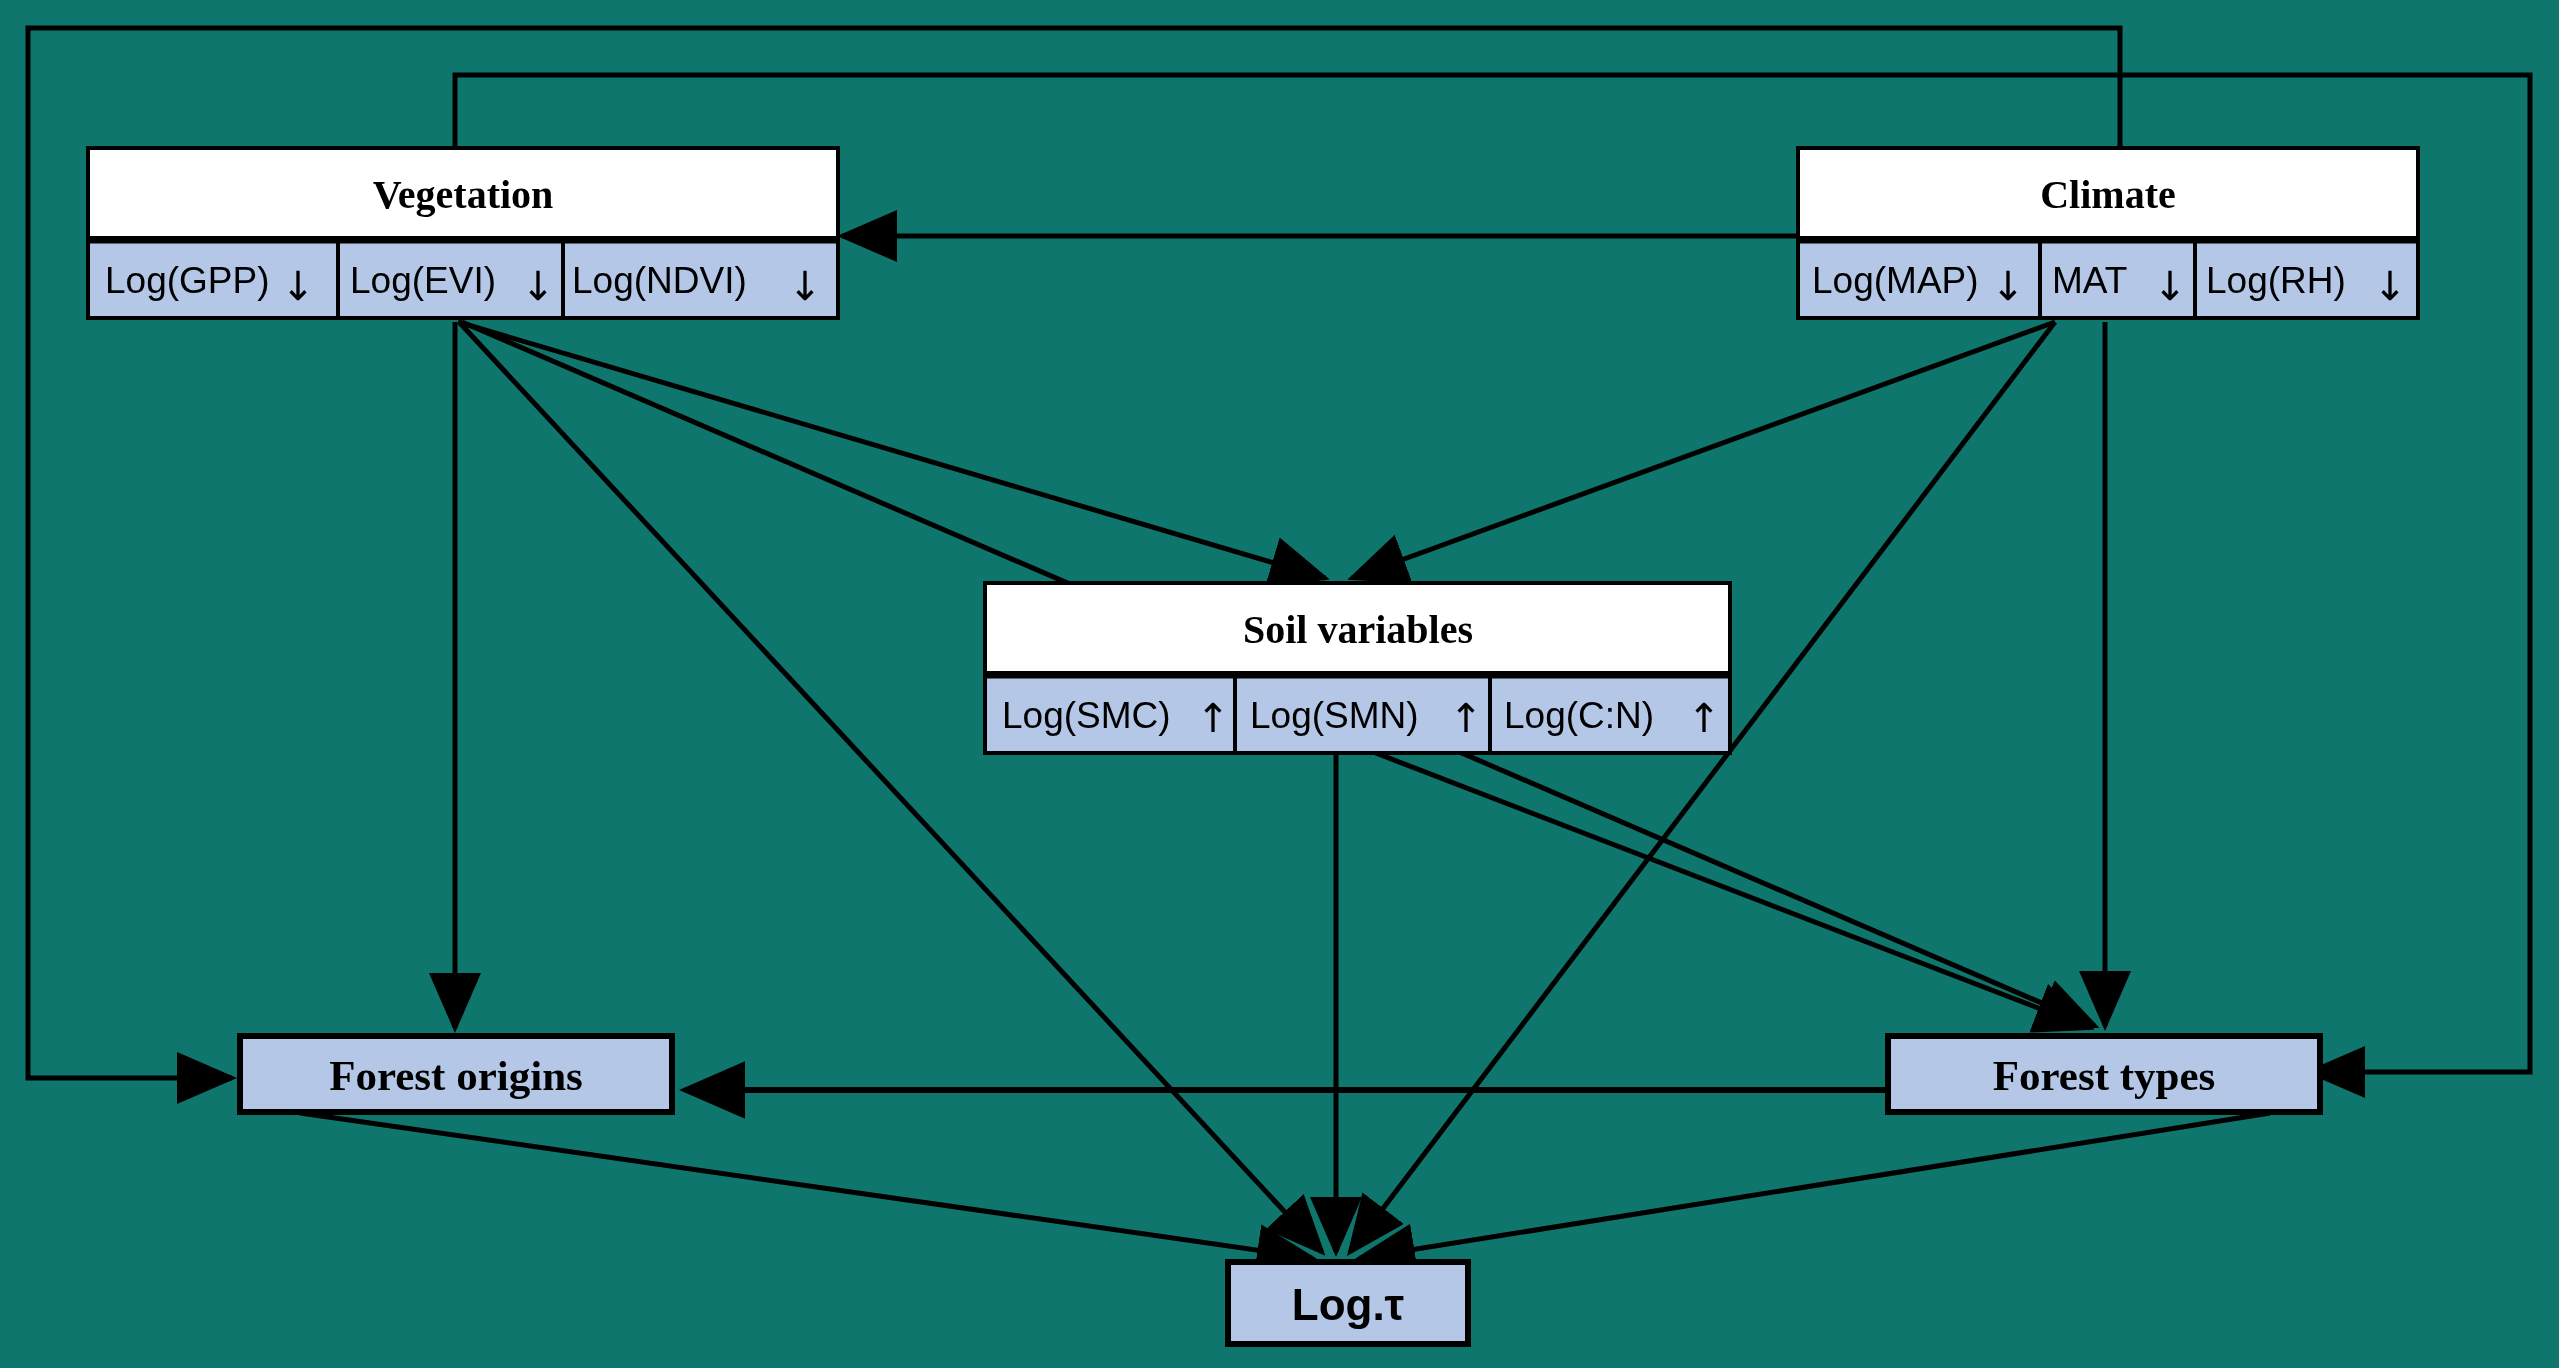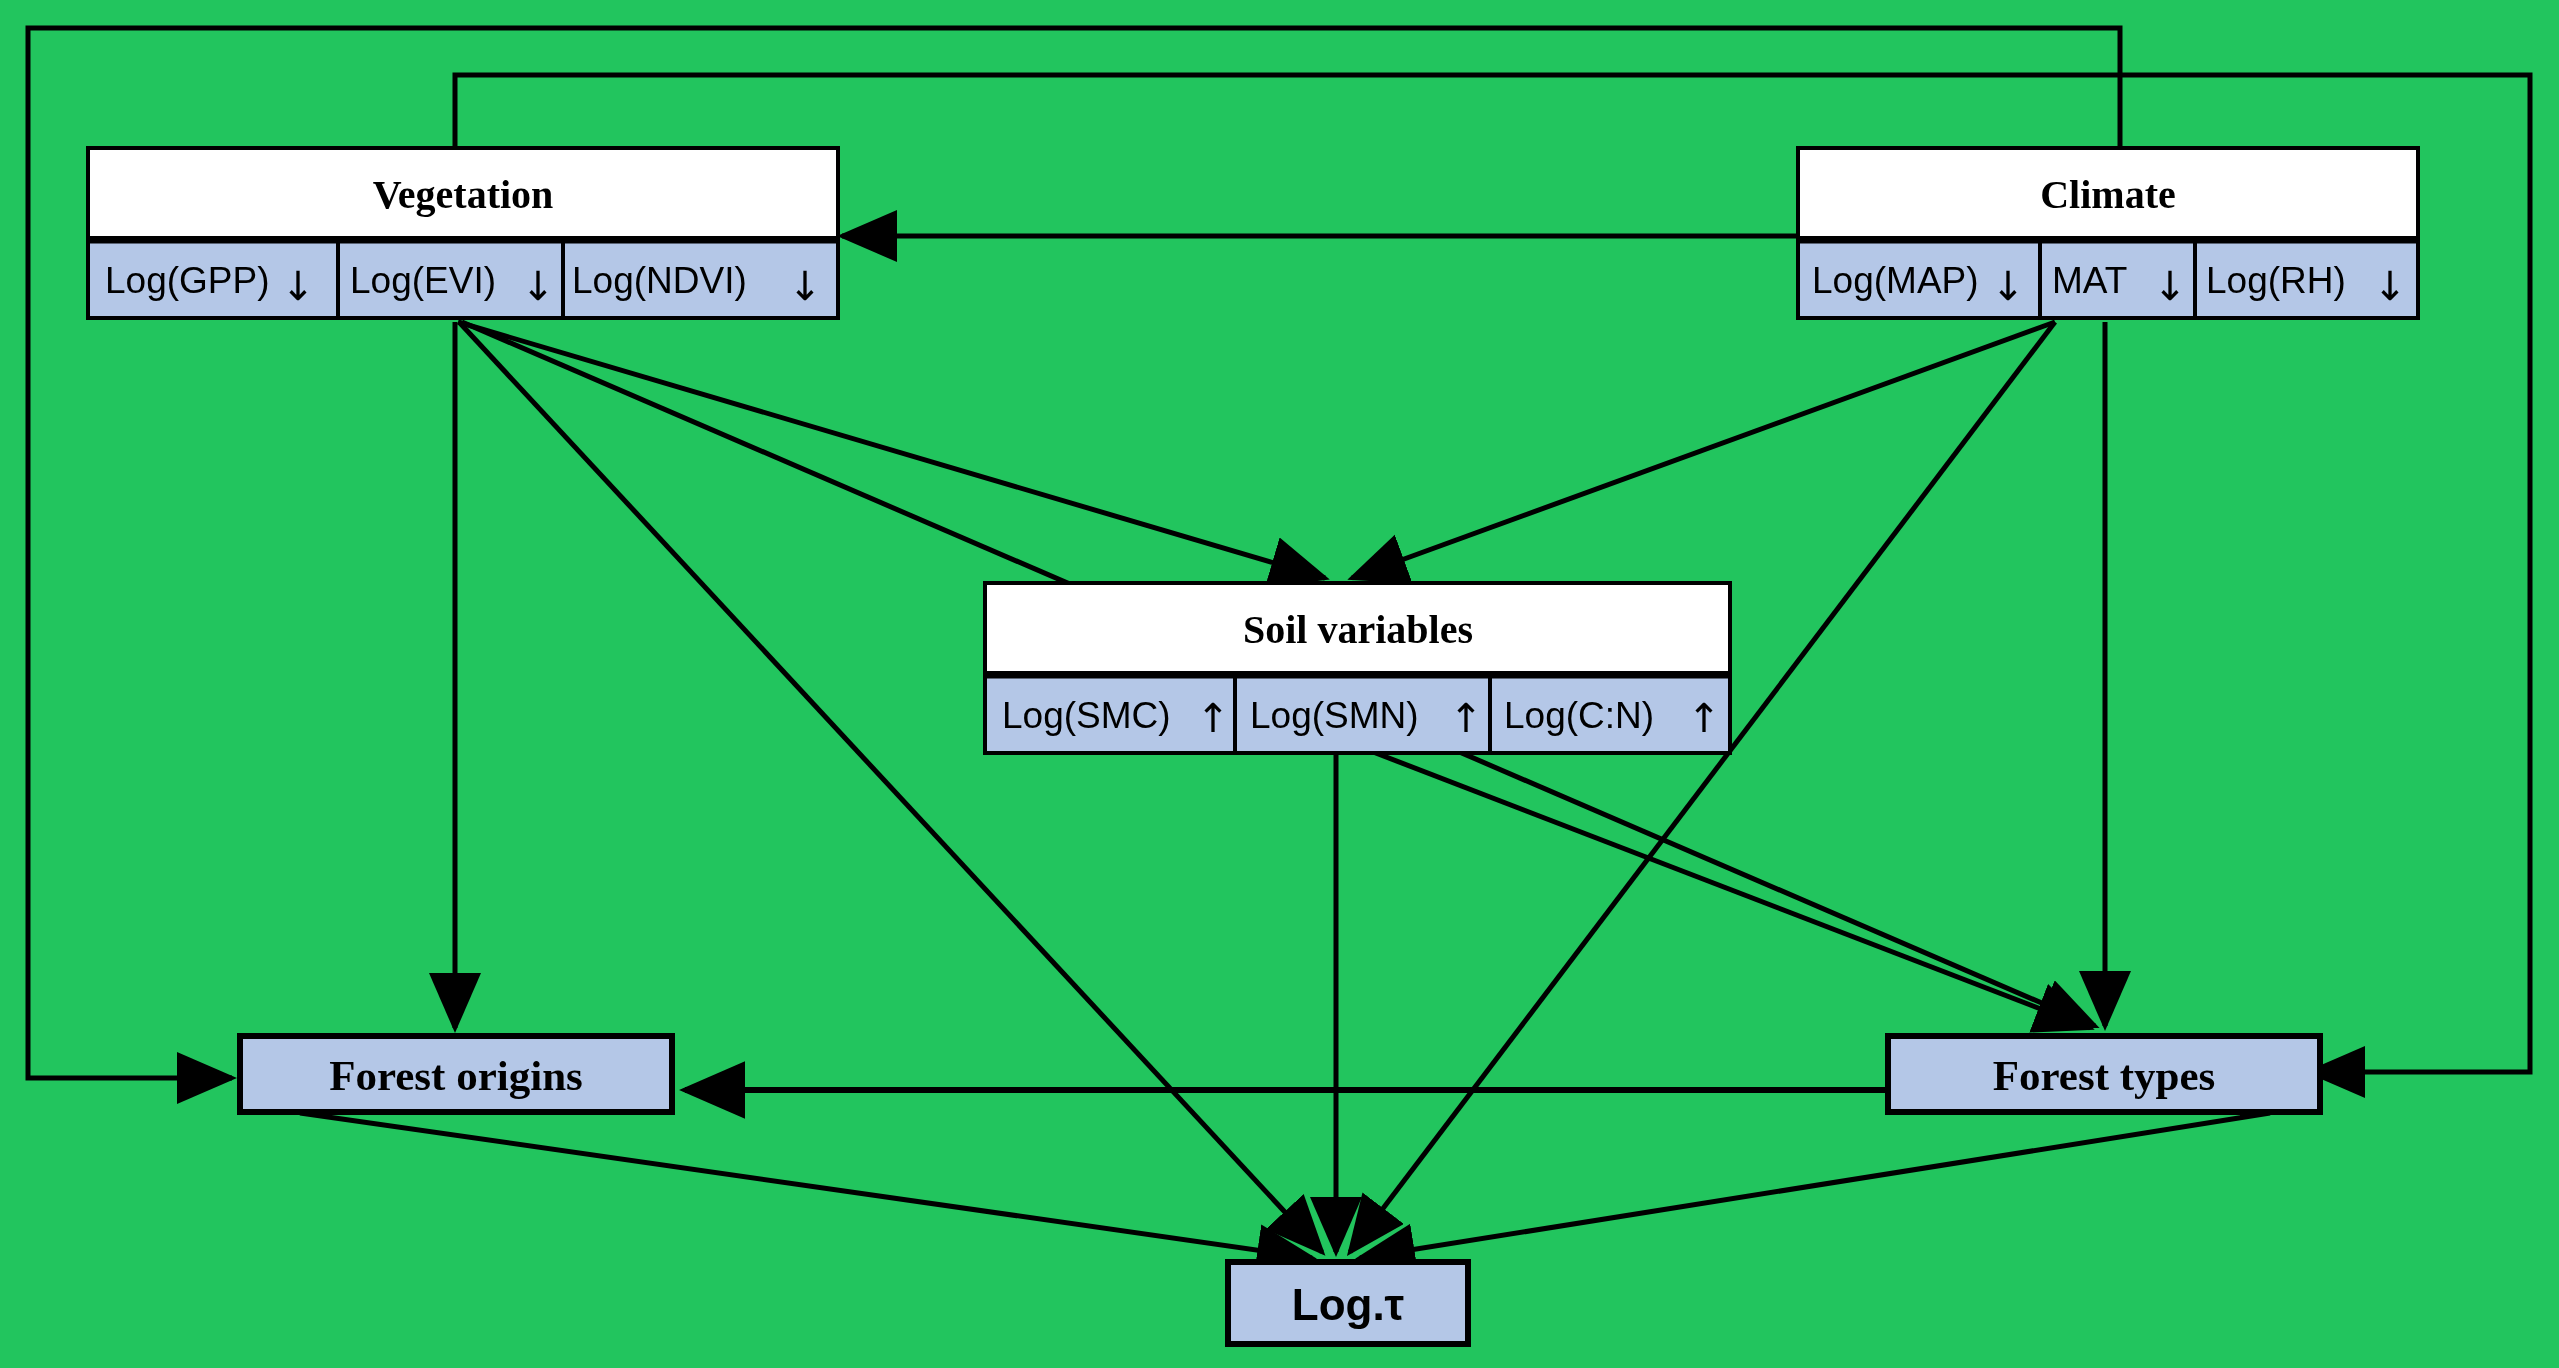--- a/index.html
+++ b/index.html
@@ -1,16 +1,16 @@
 <!DOCTYPE html>
 <html><head>
 <meta charset="utf-8">
 <style>
   html,body{margin:0;padding:0;background:#ffffff;}
-  #page{position:relative;width:2559px;height:1368px;background:#22c55e;
+  #page{position:relative;width:2559px;height:1368px;background:#0f766e;
         font-family:"Liberation Serif", serif;overflow:hidden;}
   svg#diagram{position:absolute;left:0;top:0;width:2559px;height:1368px;}
   .box-title{font-family:"Liberation Serif", serif;font-weight:bold;font-size:40px;fill:#000;}
   .cell-label{font-family:"Liberation Sans", sans-serif;font-weight:normal;font-size:37px;fill:#000;}
   .term-label{font-family:"Liberation Serif", serif;font-weight:bold;font-size:43px;fill:#000;}
   .tau-label{font-family:"Liberation Sans", sans-serif;font-weight:bold;font-size:44px;fill:#000;}
   .arrowglyph{font-family:"DejaVu Sans", sans-serif;font-size:40px;fill:#000;}
 </style>
 </head>
 <body>

